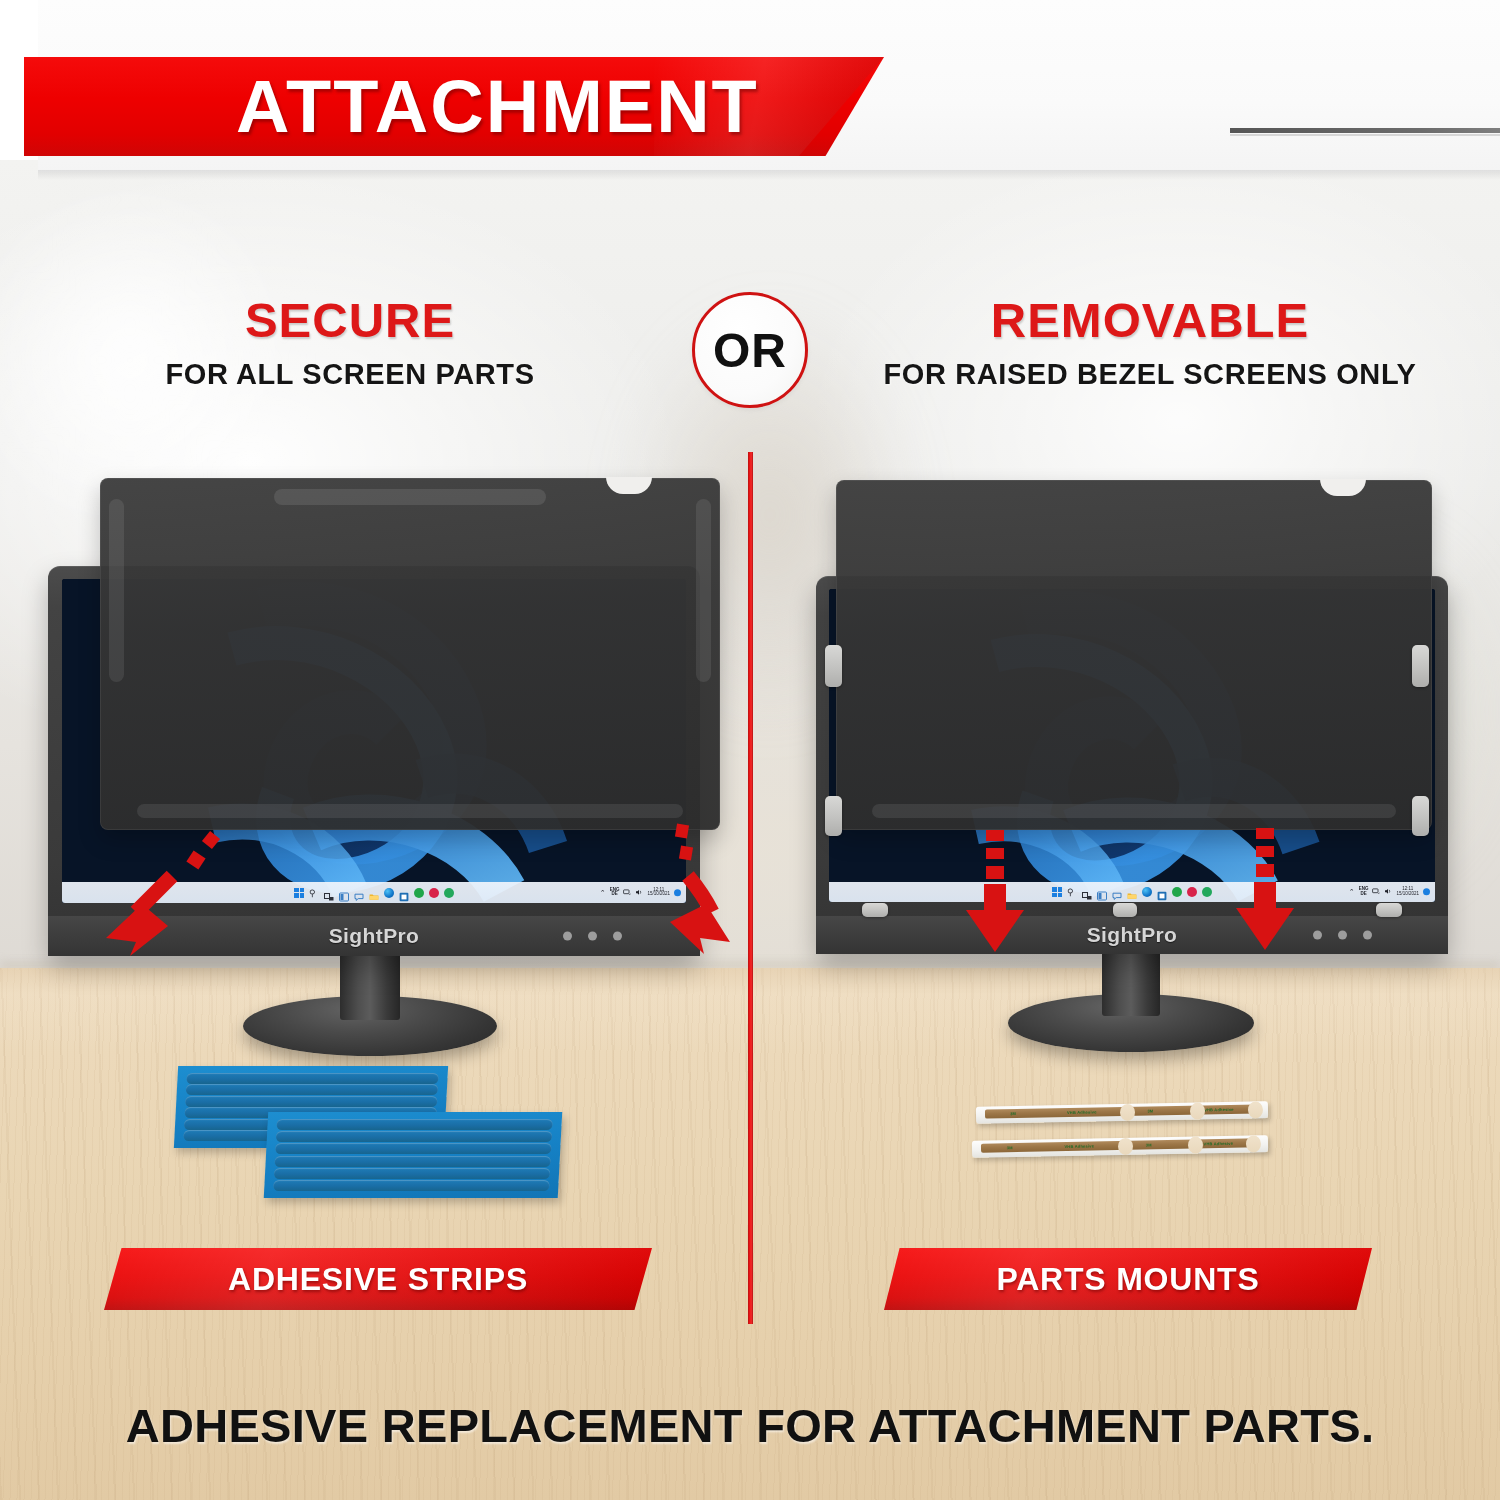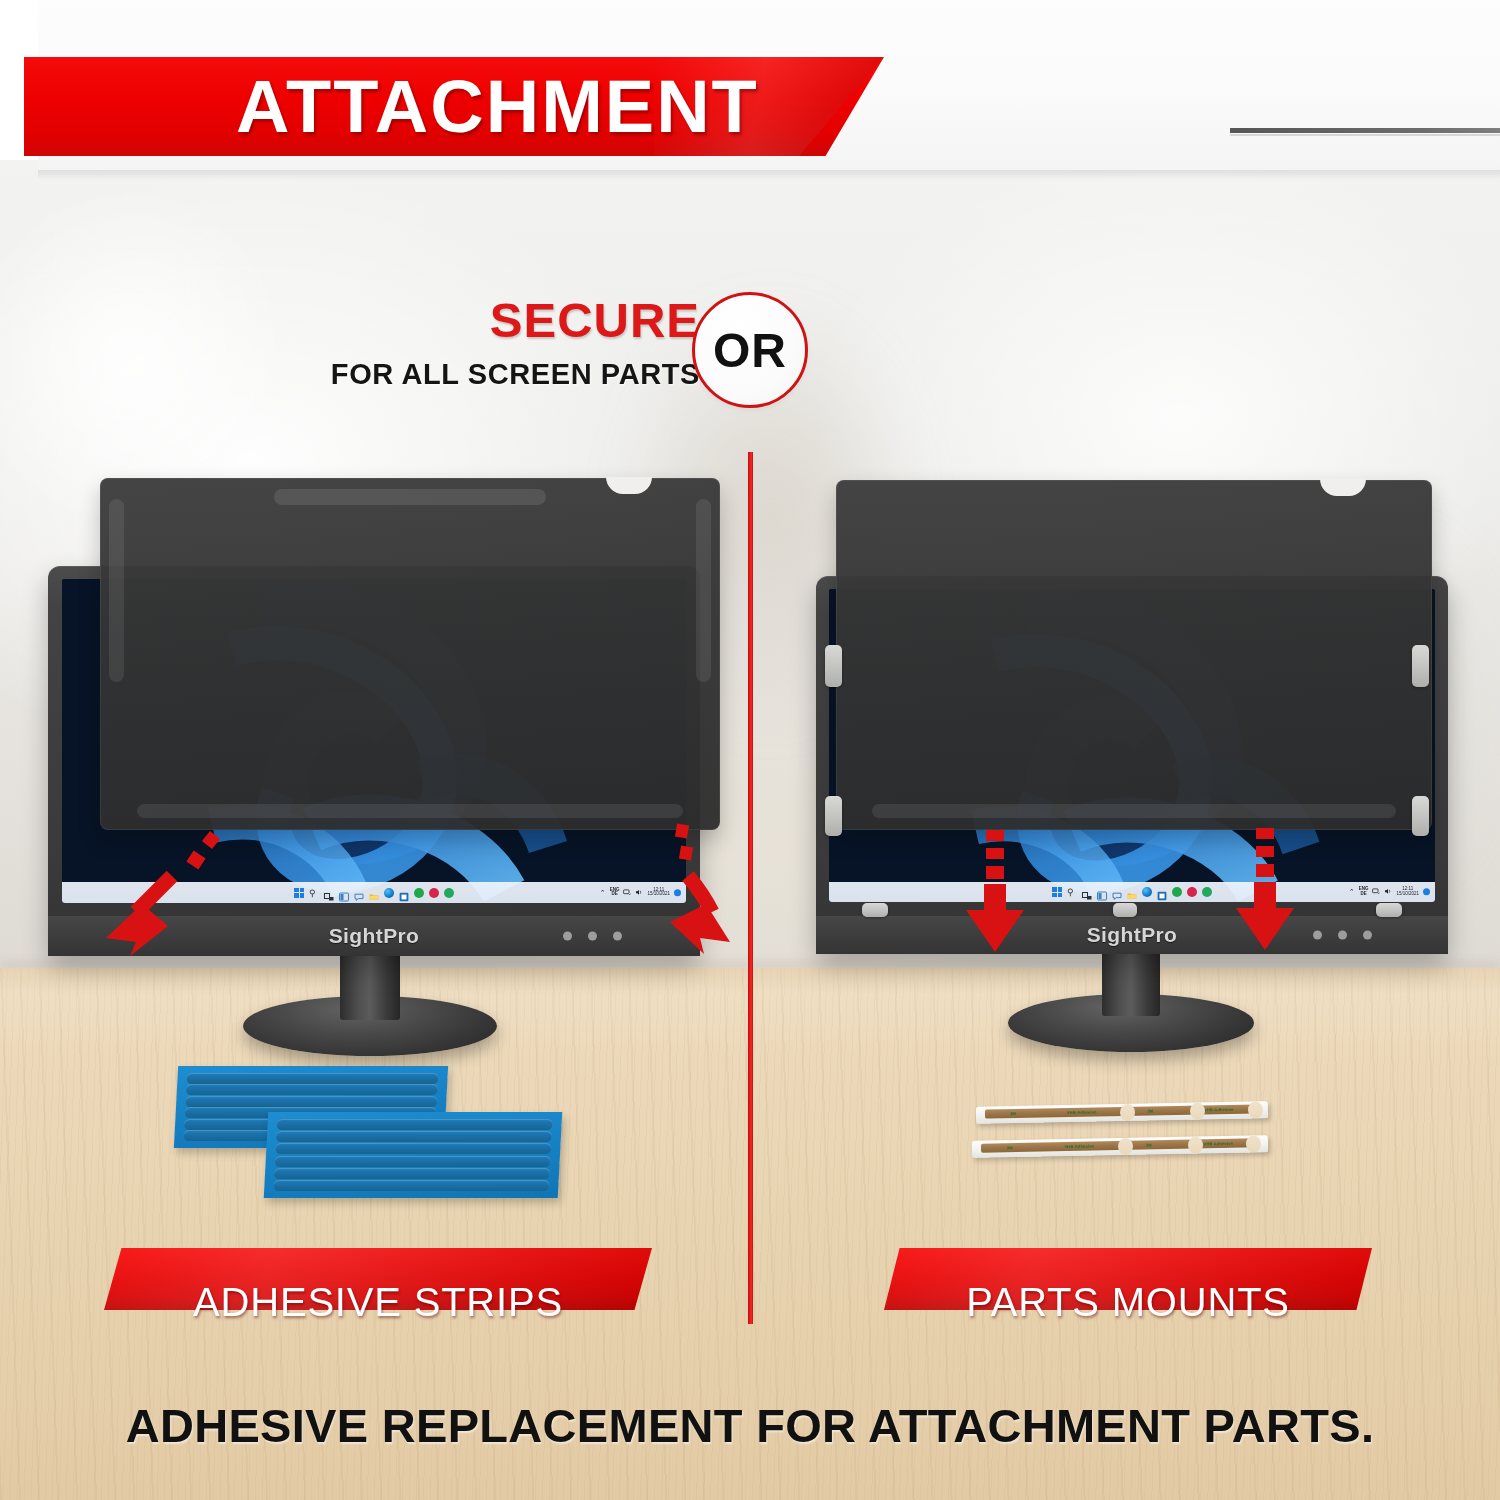--- a/index.html
+++ b/index.html
@@ -94,21 +94,21 @@
   .hdr-rule-a {
     position:absolute; left:1192px; top:128px; width:320px; height:5px;
     background:linear-gradient(90deg,#565656 0%,#6c6c6c 60%,#8a8a8a 100%);
   }
   .hdr-rule-b {
     position:absolute; left:1192px; top:134px; width:320px; height:2px;
     background:#d7d7d7;
   }
 
   
-  .sec { position:absolute; text-align:right; z-index:30; }
+  .sec { position:absolute; text-align:center; z-index:30; }
   .sec-title {
     font-size:49px; font-weight:700; letter-spacing:1px; color:#dd1818;
     text-shadow:1px 2px 2px rgba(0,0,0,0.18);
     white-space:nowrap; line-height:56px;
   }
   .sec-sub {
     font-size:29px; font-weight:700; letter-spacing:0.6px; color:#151515;
     text-shadow:1px 1px 2px rgba(255,255,255,0.75);
     white-space:nowrap; line-height:36px; margin-top:8px;
   }
@@ -270,23 +270,22 @@
     box-shadow:0 5px 8px rgba(0,0,0,0.26);
   }
   .lb-bg::after{
     content:""; position:absolute; left:0; top:0; width:100%; height:100%;
     background:linear-gradient(103deg, rgba(255,255,255,0.05) 0%, rgba(255,255,255,0.13) 30%, rgba(120,0,0,0.18) 100%);
     clip-path:polygon(3.2% 0, 100% 0, 96.8% 100%, 0 100%);
   }
   .lb-txt {
     position:absolute; left:0; top:0; width:100%; height:100%;
     display:flex; align-items:center; justify-content:center;
-    color:#fff; font-size:40px; font-weight:400; letter-spacing:0.8px;
+    color:#fff; font-size:32px; font-weight:700; letter-spacing:0.8px;
     text-shadow:1px 2px 3px rgba(90,0,0,0.5);
-    margin-top:23px;
   }
 
   
   .footer {
     position:absolute; left:0; top:1398px; width:1500px; z-index:38;
     text-align:center; font-size:47px; font-weight:700; letter-spacing:0.3px;
     color:#111;
     text-shadow:1px 2px 2px rgba(255,255,255,0.55);
     white-space:nowrap;
   }
@@ -314,20 +313,24 @@
 
   <div class="sec" id="sec-left">
     <div class="sec-title">SECURE</div>
     <div class="sec-sub">FOR ALL SCREEN PARTS</div>
   </div>
 
   <div class="or-badge">
     <span>OR</span>
   </div>
 
+  <div class="sec" id="sec-right">
+    <div class="sec-title">REMOVABLE</div>
+    <div class="sec-sub">FOR RAISED BEZEL SCREENS ONLY</div>
+  </div>
 
   <div class="divider"></div>
 
   <div class="monitor" style="left:48px; top:566px; width:652px; height:390px;">
     <div class="mon-body"></div>
     <div class="mon-screen" style="left:14px; top:13px; width:624px; height:324px;">
       <div class="wallpaper">
         <svg width="624" height="324" viewBox="0 0 624 324" style="position:absolute;left:0;top:0;">
           <defs>
             <linearGradient id="wpg1" x1="0" y1="0" x2="1" y2="1">

